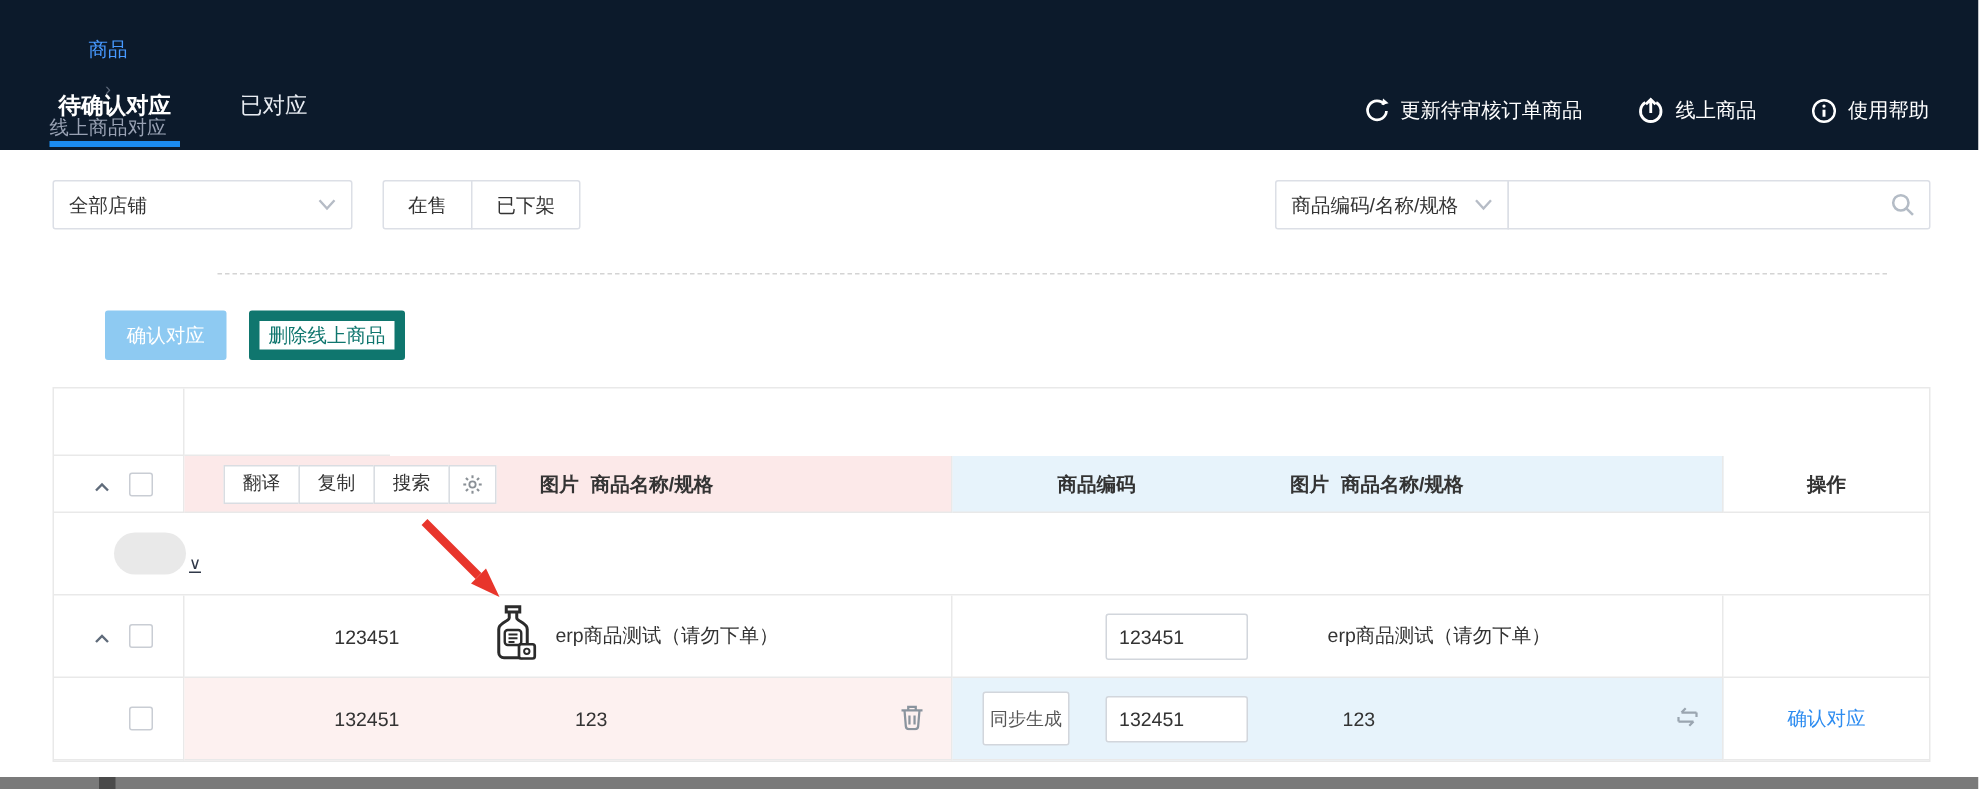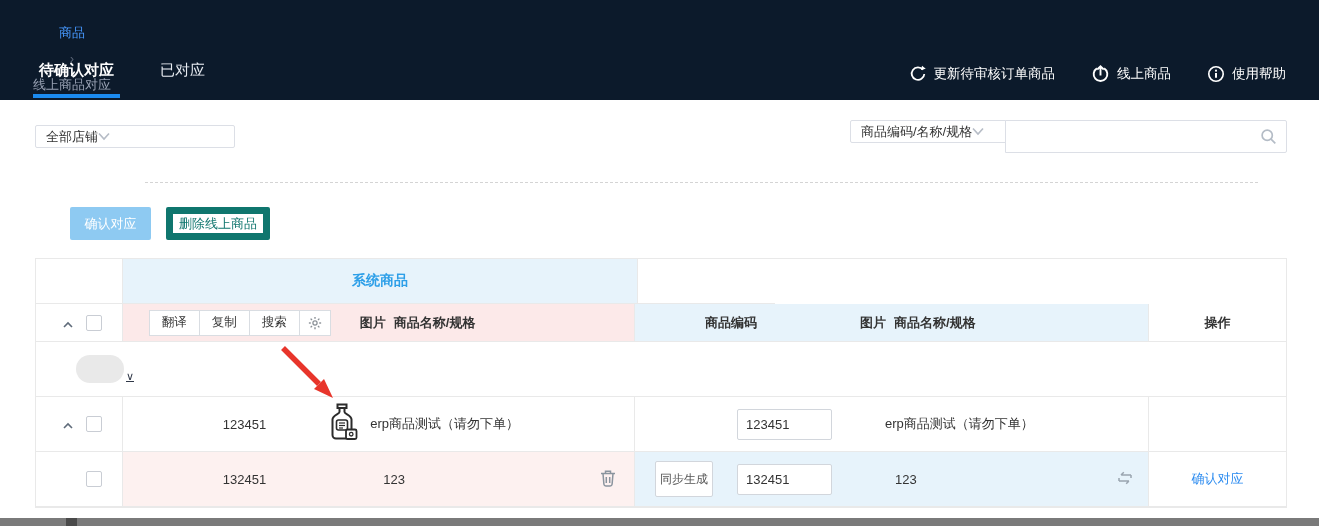--- a/index.html
+++ b/index.html
@@ -16,22 +16,22 @@
   .tab { position:relative; padding:0 6px 14px 6px; font-size:15px; color:#e8ecf2; cursor:pointer; }
   .tab.active { color:#ffffff; font-weight:bold; }
   .tab.active .tab-underline { position:absolute; left:0; right:0; bottom:-4px; height:4px; background:#1b8bf0; }
   .topbar-actions { position:absolute; right:33px; top:64px; display:flex; align-items:center; gap:36px; }
   .top-action { display:flex; align-items:center; gap:7px; color:#ffffff; font-size:13.5px; cursor:pointer; }
   .top-action svg { display:block; }
 
   
   .toolbar { padding:20px 32px 0 35px; }
   .filter-row { display:flex; align-items:center; }
-  .ui-select { height:23px; background:#fff; border:1px solid #dcdfe6; border-radius:2px;
-               display:flex; align-items:center; 
+  .ui-select { height:33px; background:#fff; border:1px solid #dcdfe6; border-radius:2px;
+               display:flex; align-items:center; justify-content:space-between;
                padding:0 10px; font-size:13px; color:#333; cursor:pointer; }
   .shop-select { width:200px; }
   .btn-group { display:flex; margin-left:20px; }
   .g-btn { height:33px; padding:0 16px; display:flex; align-items:center; background:#fff;
            border:1px solid #dcdfe6; font-size:13px; color:#333; cursor:pointer; }
   .g-btn:first-child { border-radius:2px 0 0 2px; }
   .g-btn:last-child { border-radius:0 2px 2px 0; margin-left:-1px; }
   .search-group { margin-left:auto; display:flex; }
   .type-select { width:156px; border-radius:2px 0 0 2px; }
   .search-box { position:relative; margin-left:-1px; }
@@ -164,20 +164,24 @@
 <div class="toolbar">
   <div class="filter-row">
     <div class="ui-select shop-select">
       <span>全部店铺</span>
       <span>
         <svg width="12" height="9" viewBox="0 0 12 9">
             <polyline points="1,1.5 6,7 11,1.5" fill="none" stroke="#b6bcc6" stroke-width="1.6"></polyline>
           </svg>
       </span>
     </div>
+    <div class="btn-group">
+      <div class="g-btn">在售</div>
+      <div class="g-btn">已下架</div>
+    </div>
     <div class="search-group">
       <div class="ui-select type-select">
         <span>商品编码/名称/规格</span>
         <span>
           <svg width="12" height="9" viewBox="0 0 12 9">
               <polyline points="1,1.5 6,7 11,1.5" fill="none" stroke="#b6bcc6" stroke-width="1.6"></polyline>
             </svg>
         </span>
       </div>
       <div class="search-box">
@@ -197,23 +201,20 @@
   <div class="bulk-actions">
     <button class="btn-confirm">确认对应</button>
     <button class="btn-delete">删除线上商品</button>
   </div>
 </div>
 
 <div class="grid">
 
   <div class="trow">
     <div class="cell colA h1"></div>
-    <div class="cell colSystem h1 bg-blue">
-      <div class="group-title t-system">系统商品</div>
-    </div>
     <div class="cell colOps h1"></div>
   </div>
 
   <div class="trow">
     <div class="cell colA h2">
       <div class="colA-inner">
         <span class="caret">
           <svg width="12" height="10" viewBox="0 0 12 10">
               <polyline points="2,7 6,3 10,7" fill="none" stroke="#5f6b7a" stroke-width="1.6"></polyline>
             </svg>

